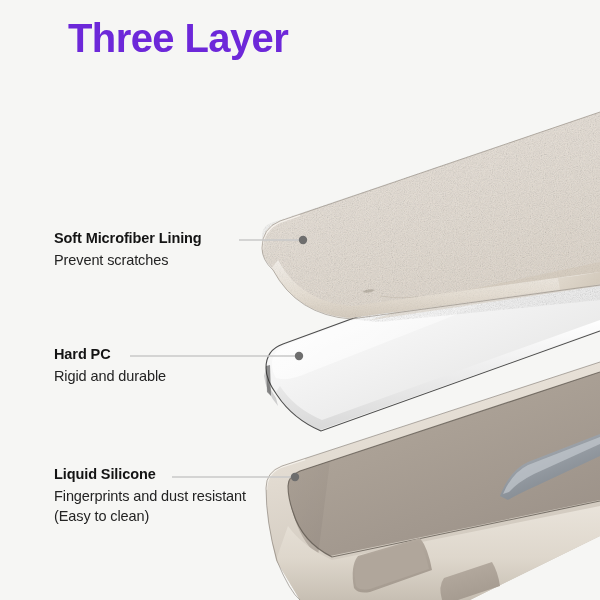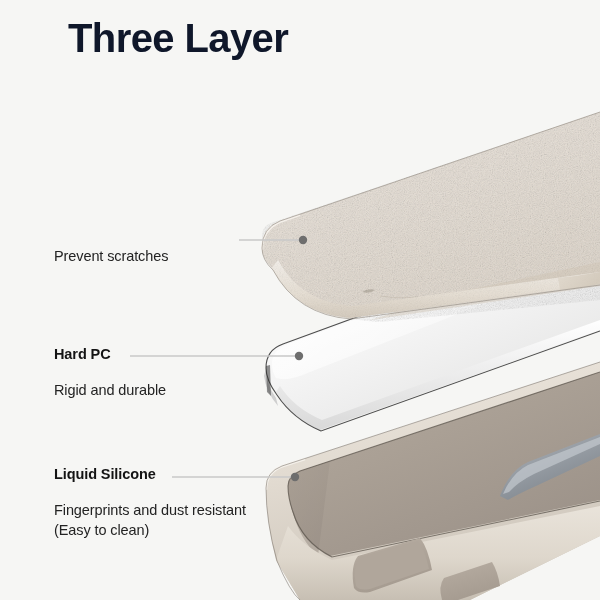--- a/index.html
+++ b/index.html
@@ -25,21 +25,21 @@
     left: 68px;
     top: 14px;
     width: 420px;
   }
   .title-line {
     font-family: "Liberation Sans", sans-serif;
     font-weight: bold;
     font-size: 40px;
     line-height: 49px;
     letter-spacing: -0.6px;
-    color: #0f172a;
+    color: #6d28d9;
     white-space: nowrap;
   }
   .title-line.second {
     padding-left: 22px;
   }
   .label-block {
     position: absolute;
   }
   .label-head {
     font-size: 14.5px;
@@ -49,21 +49,21 @@
     white-space: nowrap;
     line-height: 18px;
   }
   .label-sub {
     font-size: 14.5px;
     font-weight: normal;
     color: #232323;
     letter-spacing: -0.1px;
     white-space: nowrap;
     line-height: 20px;
-    margin-top: 17px;
+    margin-top: 3px;
   }
   .label-sub.tight {
     margin-top: 0px;
   }
   #scene {
     position: absolute;
     left: 0;
     top: 0;
   }
 </style>
@@ -227,20 +227,21 @@
 
       <line x1="130" y1="356" x2="296" y2="356" stroke="#c9c9c9" stroke-width="1.6"></line>
       <circle cx="299" cy="356" r="4.2" fill="#6e6e6e"></circle>
 
       <line x1="172" y1="477" x2="292" y2="477" stroke="#c9c9c9" stroke-width="1.6"></line>
       <circle cx="295" cy="477" r="4.2" fill="#6e6e6e"></circle>
     </g>
   </svg>
 
   <div class="label-block" style="left:54px; top:229px;">
+    <div class="label-head">Soft Microfiber Lining</div>
     <div class="label-sub">Prevent scratches</div>
   </div>
 
   <div class="label-block" style="left:54px; top:465px;">
     <div class="label-head">Liquid Silicone</div>
     <div class="label-sub">Fingerprints and dust resistant</div>
     <div class="label-sub tight">(Easy to clean)</div>
   </div>
 
   <div class="label-block" style="left:54px; top:345px;">

